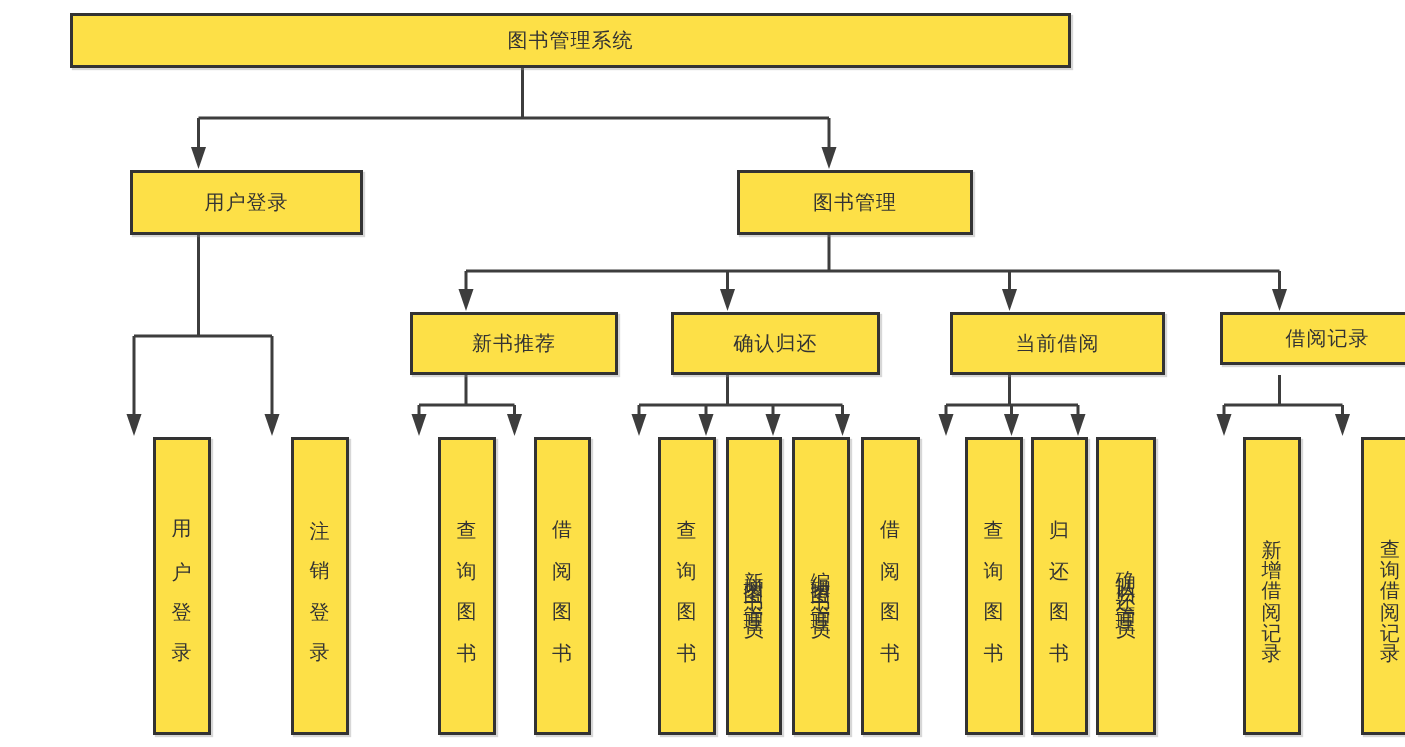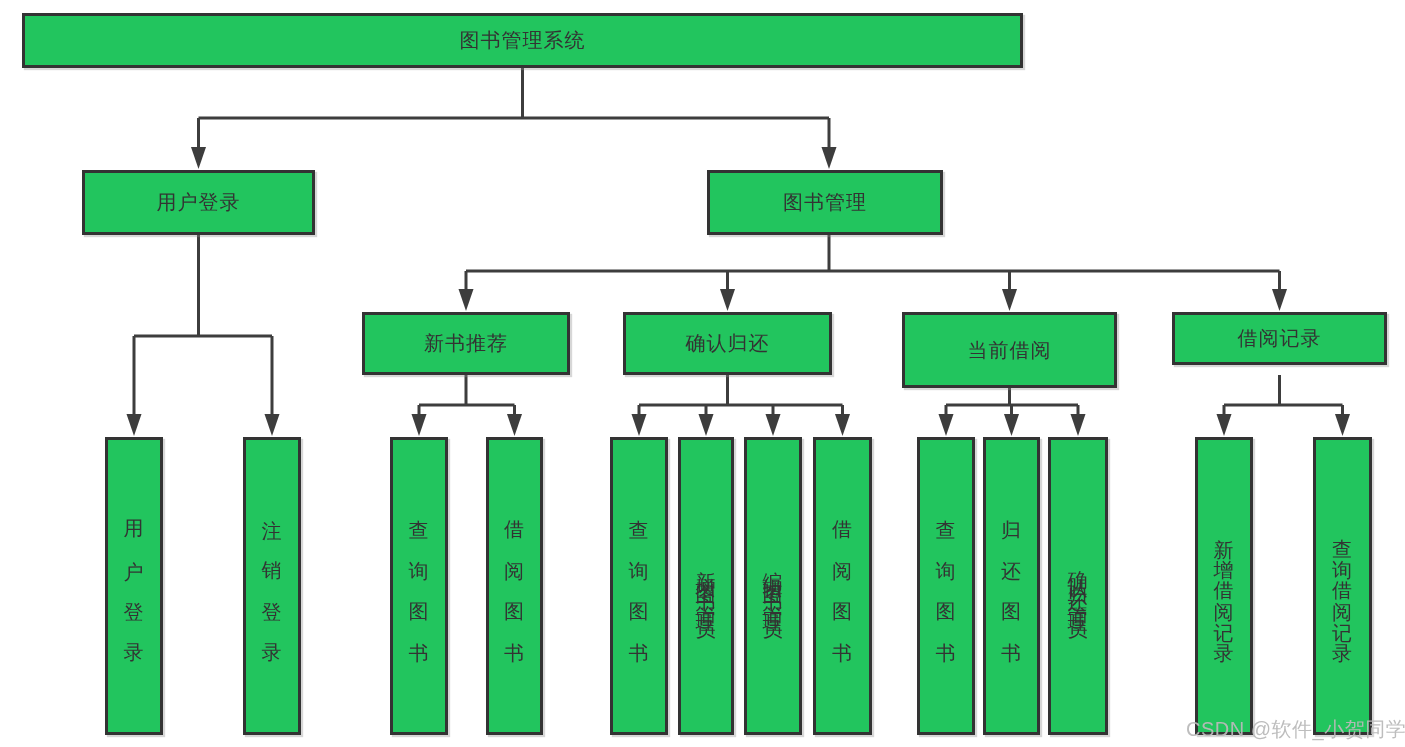--- a/index.html
+++ b/index.html
@@ -13,28 +13,29 @@
   }
   #wires {
     position: absolute;
     left: 0; top: 0;
     width: 1405px; height: 747px;
     pointer-events: none;
   }
   .node {
     position: absolute;
     box-sizing: border-box;
-    background: #22c55e;
+    background: #fde047;
     border: 3px solid #333333;
     box-shadow: 2px 2px 1px rgba(140,140,140,0.35);
     display: flex;
     align-items: center;
     justify-content: center;
     color: #333333;
     z-index: 2;
+    margin-left: 48px;
   }
   .node.h span {
     font-size: 20px;
     letter-spacing: 1px;
     white-space: nowrap;
   }
   .node.v span {
     writing-mode: vertical-rl;
     font-size: 20px;
     line-height: 1;
@@ -109,30 +110,30 @@
       <line x1="1342.5" y1="405" x2="1342.5" y2="419" stroke="#3d3d3d" stroke-width="3"></line>
       <polygon points="1335,414 1350,414 1342.5,436" fill="#3d3d3d"></polygon>
     </svg>
   <div id="boxes">
       <div class="node h" style="left: 22px; top: 13px; width: 1001px; height: 55px;">
         <span>图书管理系统</span>
       </div>
       <div class="node h" style="left: 82px; top: 170px; width: 233px; height: 65px;">
         <span>用户登录</span>
       </div>
-      <div class="node h" style="left: 707px; top: 170px; width: 236px; height: 65px;">
+      <div class="node h" style="left: 689px; top: 170px; width: 236px; height: 65px;">
         <span>图书管理</span>
       </div>
       <div class="node h" style="left: 362px; top: 312px; width: 208px; height: 63px; justify-content: center;">
         <span>新书推荐</span>
       </div>
       <div class="node h" style="left: 623px; top: 312px; width: 209px; height: 63px;">
         <span>确认归还</span>
       </div>
-      <div class="node h" style="left: 902px; top: 312px; width: 215px; height: 76px;">
+      <div class="node h" style="left: 902px; top: 312px; width: 215px; height: 63px;">
         <span>当前借阅</span>
       </div>
       <div class="node h" style="left: 1172px; top: 312px; width: 215px; height: 53px;">
         <span>借阅记录</span>
       </div>
       <div class="node v" style="left: 105px; top: 437px; width: 58px; height: 298px;">
         <span style="letter-spacing: 41px;">用户登录</span>
       </div>
       <div class="node v" style="left: 243px; top: 437px; width: 58px; height: 298px;">
         <span style="letter-spacing: 41px;">注销登录</span>
@@ -164,14 +165,13 @@
       <div class="node v" style="left: 1048px; top: 437px; width: 60px; height: 298px;">
         <span style="letter-spacing: 7px;">确认归还（管理员）</span>
       </div>
       <div class="node v" style="left: 1195px; top: 437px; width: 58px; height: 298px;">
         <span style="letter-spacing: 21px;">新增借阅记录</span>
       </div>
       <div class="node v" style="left: 1313px; top: 437px; width: 59px; height: 298px;">
         <span style="letter-spacing: 21px;">查询借阅记录</span>
       </div>
     </div>
-  <div class="watermark">CSDN @软件_小贺同学</div>
 </div>
 
 </body></html>

